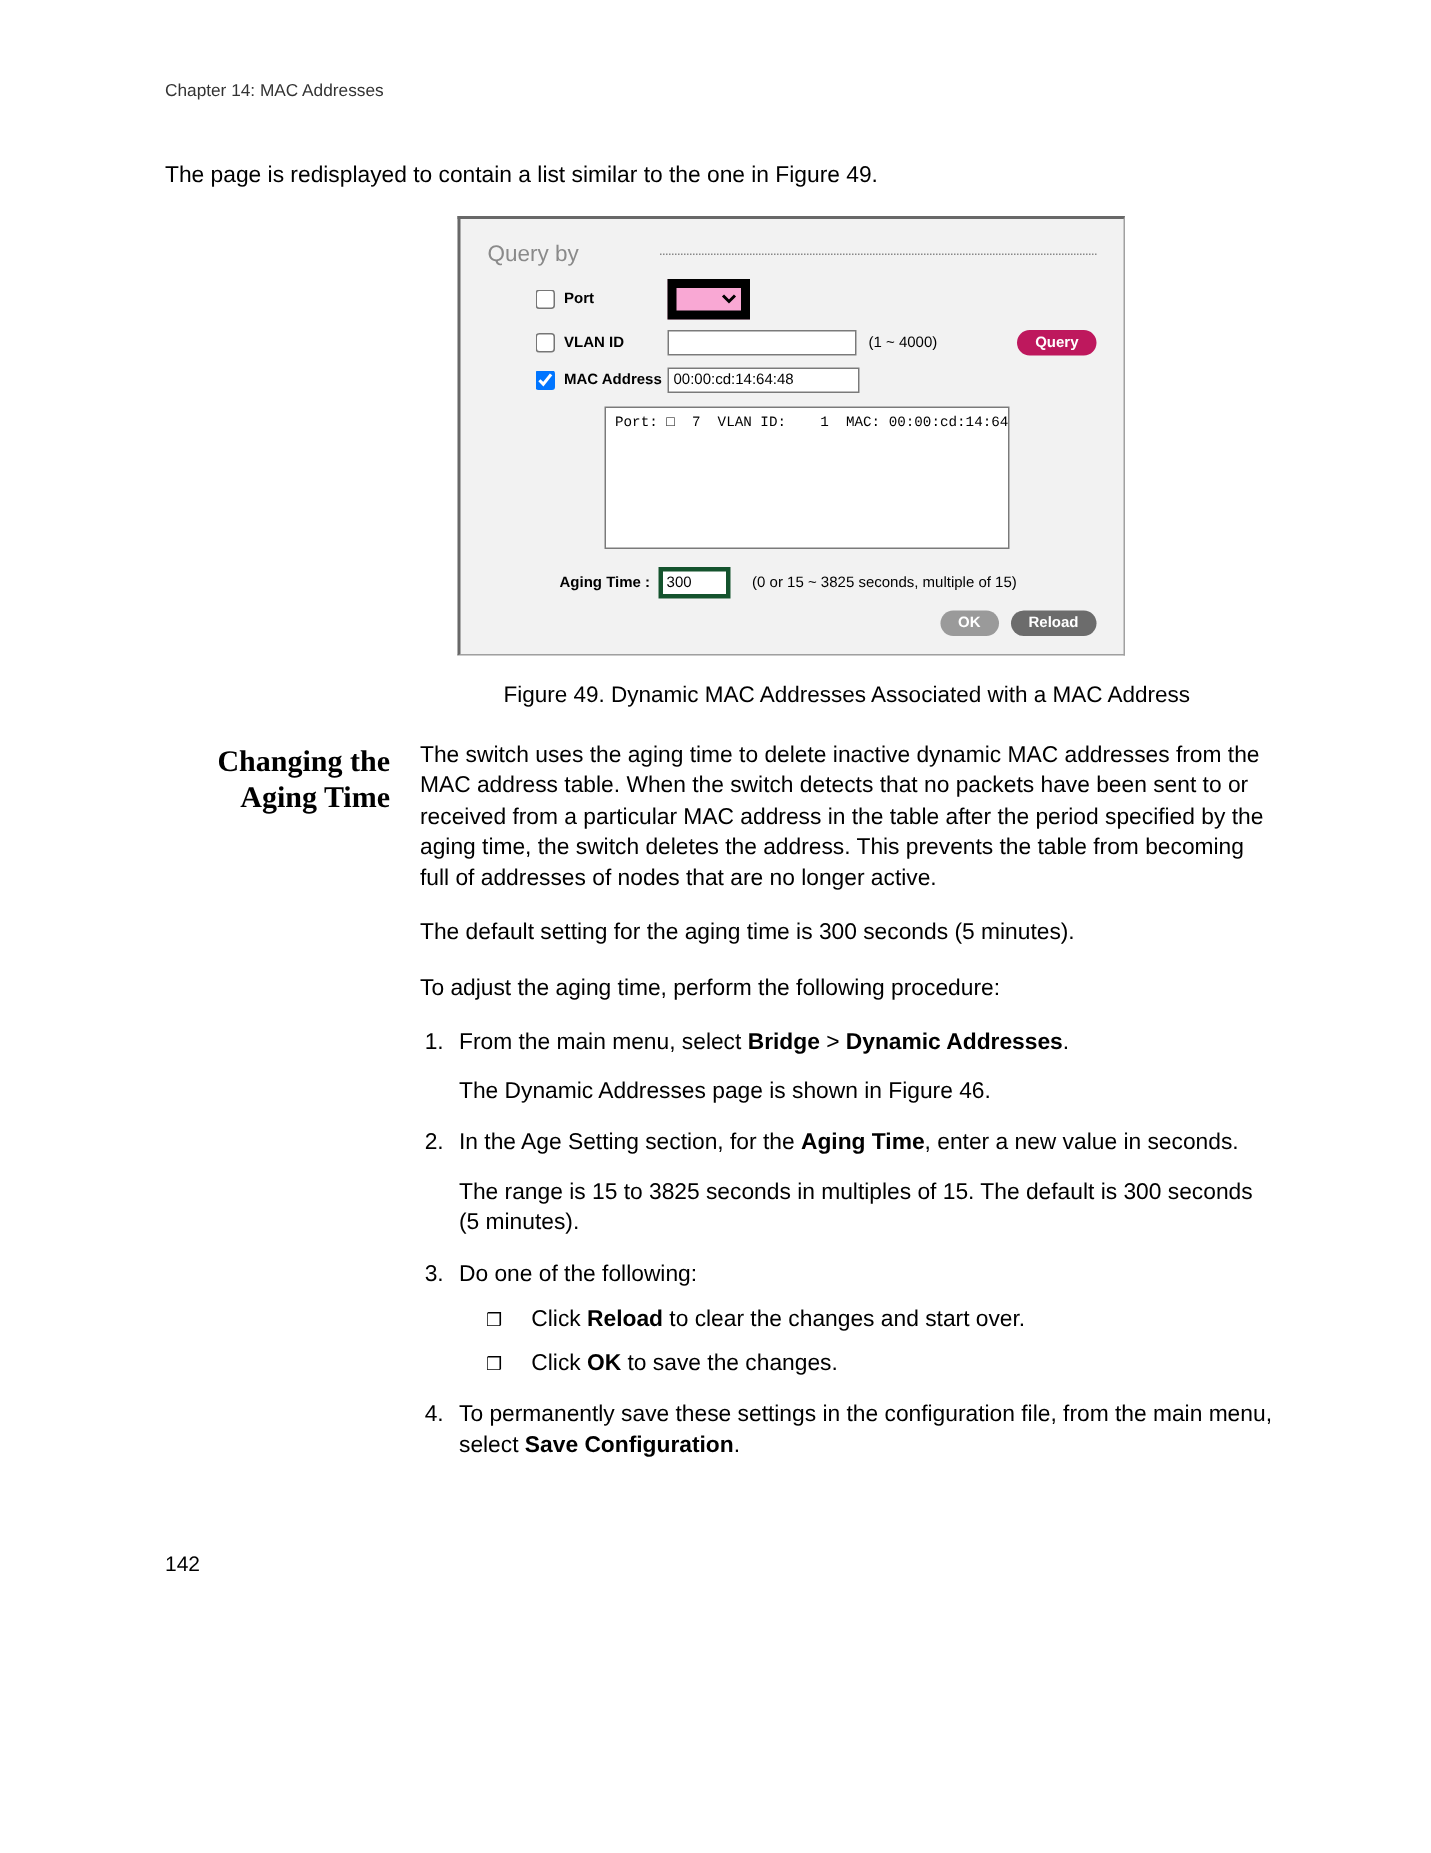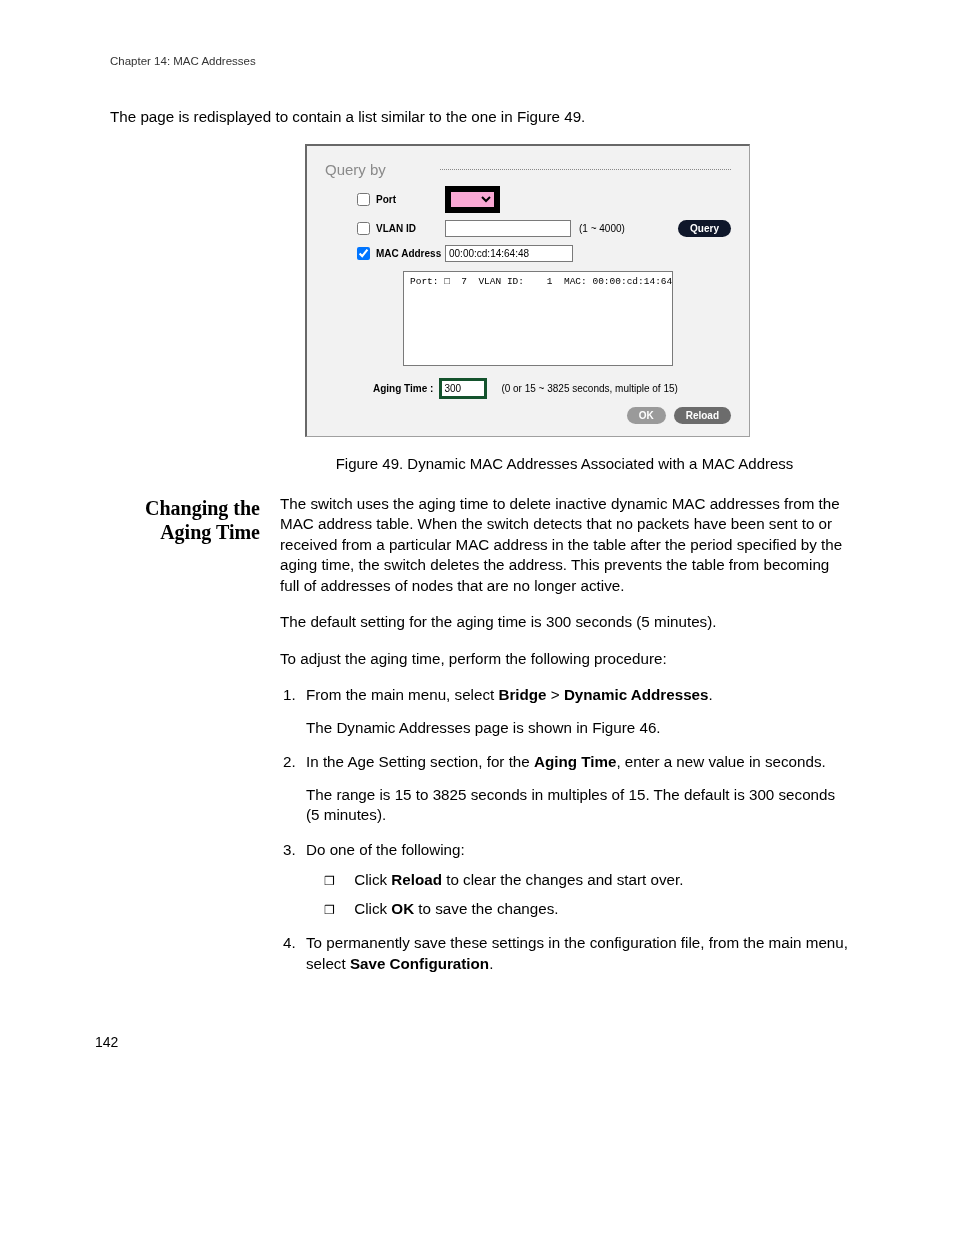--- a/index.html
+++ b/index.html
@@ -71,21 +71,21 @@
   ul.sub > li { margin-bottom: 8px; }
   ul.sub > li::before {
     content: "❒";
     font-size: 12px;
     display: inline-block;
     width: 26px;
   }
   .pg-num {
     position: absolute;
     bottom: 40px;
-    left: 95px;
+    left: 110px;
     font-size: 14px;
   }
 
   
   .shot-wrap {
     margin-left: 195px;
     width: 445px;
     border: 1px solid #a0a0a0;
     border-top: 2px solid #686868;
     border-left: 2px solid #686868;
@@ -139,21 +139,21 @@
     display: inline-flex;
     align-items: center;
     justify-content: center;
     font-size: 10px;
     font-weight: bold;
     color: #fff;
     border-radius: 10px;
     padding: 3px 12px;
     margin-left: 8px;
   }
-  .query-btn   { background: #0f172a; }
+  .query-btn   { background: #be185d; }
   .ok-btn      { background: #9a9a9a; }
   .reload-btn  { background: #6c6c6c; }
   .result-box {
     margin: 8px 0 12px 78px;
     width: 270px;
     height: 95px;
     background: #fff;
     border: 1px solid #7a7a7a;
     font-family: "Courier New", monospace;
     font-size: 9.5px;

